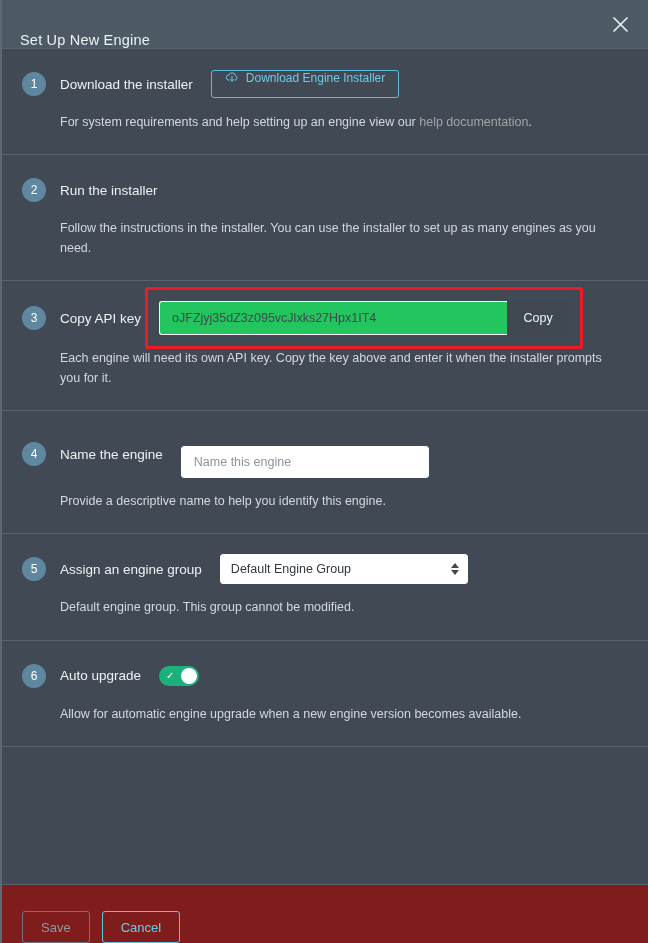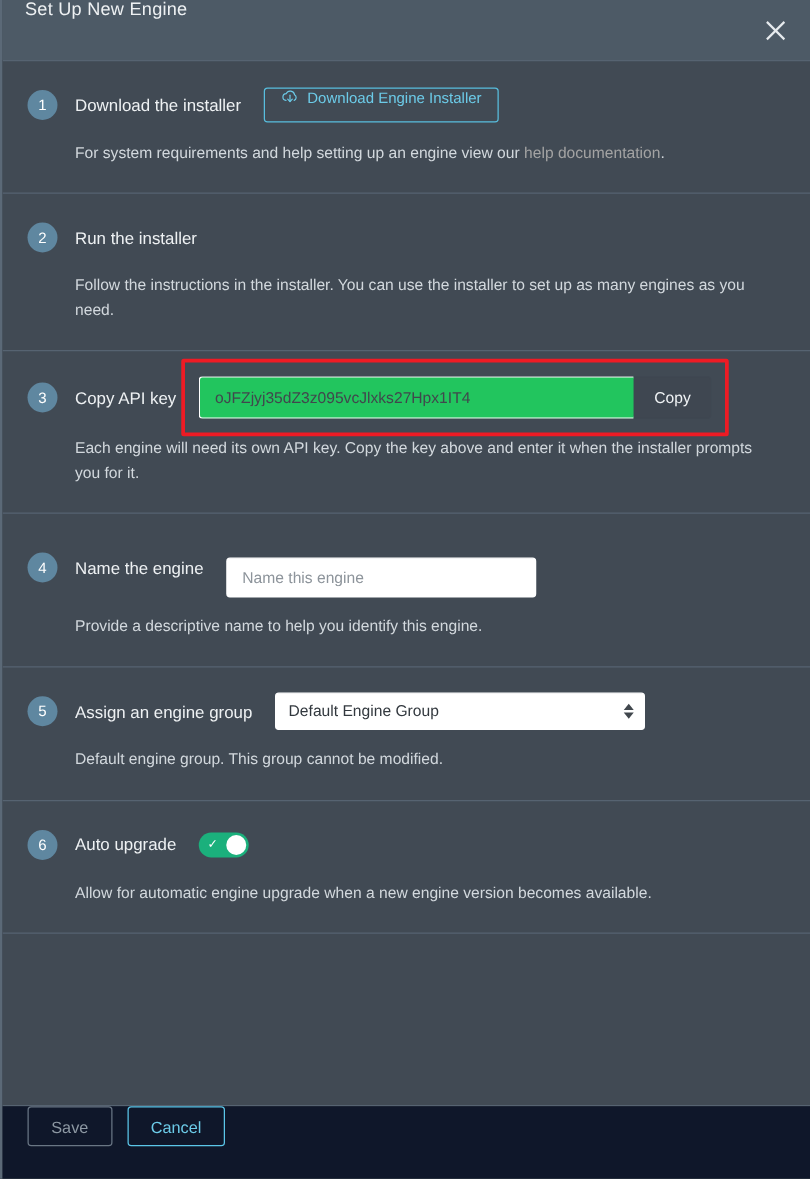--- a/index.html
+++ b/index.html
@@ -22,21 +22,21 @@
     flex-direction: column;
     border-left: 2px solid #5b6977;
   }
 
   
   .titlebar {
     height: 48px;
     flex: 0 0 48px;
     background: #4d5a66;
     display: flex;
-    align-items: flex-start;
+    align-items: flex-end;
     padding: 0 16px 0 18px;
     position: relative;
   }
   .title-text {
     font-size: 14.5px;
     color: #eef1f3;
     letter-spacing: .2px;
   }
   .close-btn {
     position: absolute;
@@ -180,21 +180,21 @@
   }
   .name-input::placeholder { color: #8d949b; }
 
   
   .group-select-wrap {
     margin-left: 18px;
     position: relative;
     display: inline-block;
   }
   .group-select {
-    width: 296px;
+    width: 248px;
     height: 30px;
     background: #ffffff;
     border: 1px solid #ffffff;
     border-radius: 3px;
     color: #32383e;
     font-size: 12.5px;
     font-family: inherit;
     padding: 0 26px 0 10px;
     outline: none;
     -webkit-appearance: none;
@@ -249,23 +249,23 @@
   .filler {
     flex: 1 1 auto;
     background: #414a54;
     border-bottom: 1px solid #566371;
   }
 
   
   .footer {
     flex: 0 0 58px;
     height: 58px;
-    background: #0f172a;
-    display: flex;
-    align-items: flex-start;
+    background: #7f1d1d;
+    display: flex;
+    align-items: flex-end;
     padding: 0 20px;
     gap: 12px;
   }
   .btn {
     height: 32px;
     border-radius: 3px;
     font-size: 13px;
     font-family: inherit;
     padding: 0 18px;
     background: transparent;

